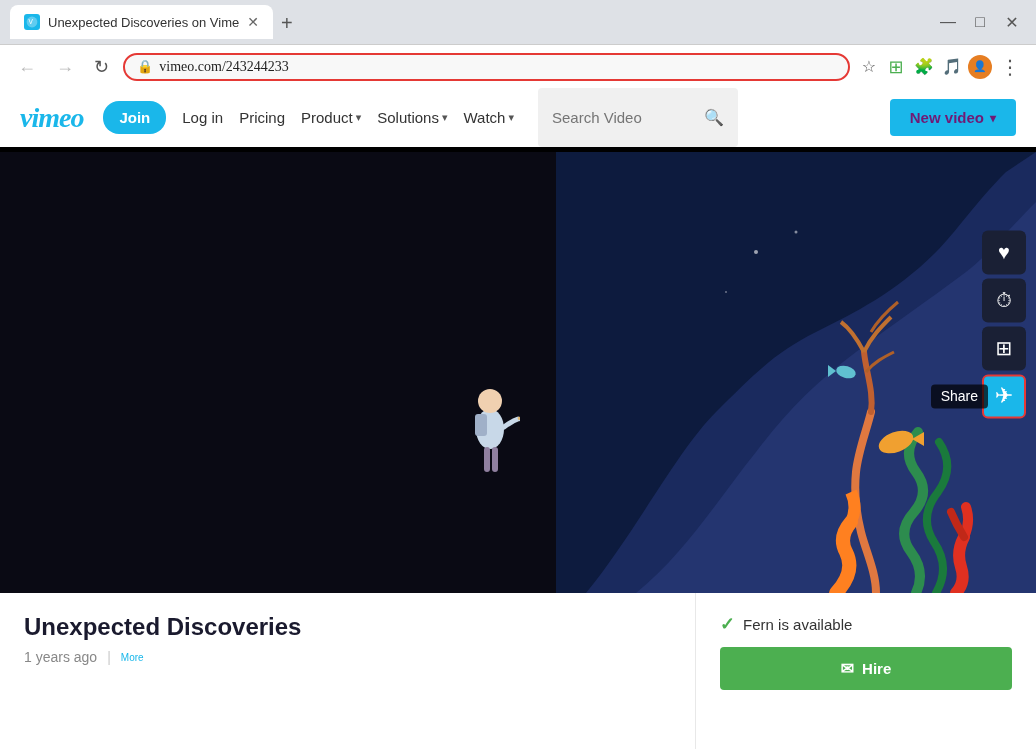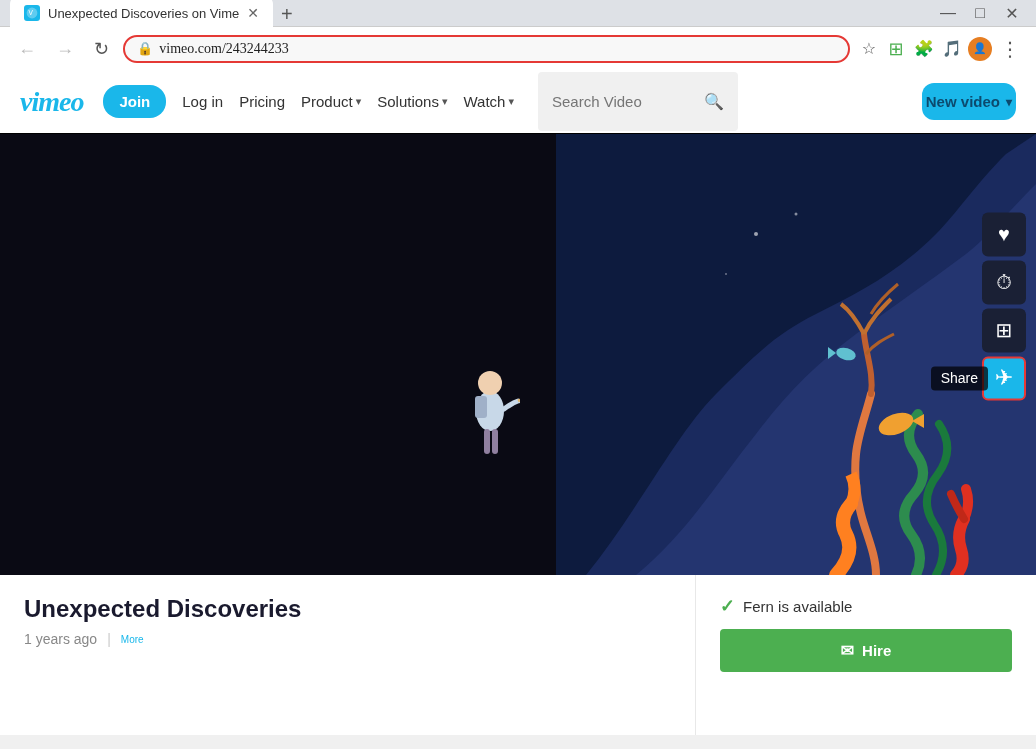--- a/index.html
+++ b/index.html
@@ -2,21 +2,21 @@
 <html><head>
   <meta charset="utf-8">
   <style>
     * { margin: 0; padding: 0; box-sizing: border-box; }
     body { font-family: Arial, sans-serif; width: 1036px; height: 749px; overflow: hidden; background: #f0f0f0; }
 
     
     .browser-chrome { background: #dee1e6; width: 100%; }
 
     
-    .title-bar { display: flex; align-items: center; justify-content: space-between; padding: 6px 10px; background: #dee1e6; height: 26px; }
+    .title-bar { display: flex; align-items: center; justify-content: space-between; padding: 6px 10px; background: #dee1e6; height: 44px; }
     .tabs { display: flex; align-items: flex-end; gap: 0; }
     .tab-active { background: #fff; border-radius: 8px 8px 0 0; padding: 6px 14px; display: flex; align-items: center; gap: 8px; font-size: 13px; color: #333; min-width: 220px; height: 34px; }
     .tab-favicon { width: 16px; height: 16px; background: #1ab7ea; border-radius: 3px; display: flex; align-items: center; justify-content: center; }
     .tab-favicon svg { width: 12px; height: 12px; fill: white; }
     .tab-close { margin-left: auto; color: #666; cursor: pointer; font-size: 14px; }
     .tab-new { background: transparent; border: none; color: #555; font-size: 20px; cursor: pointer; padding: 4px 8px; }
     .window-controls { display: flex; gap: 4px; align-items: center; }
     .win-btn { width: 28px; height: 28px; background: transparent; border: none; cursor: pointer; display: flex; align-items: center; justify-content: center; color: #555; font-size: 16px; }
 
     
@@ -29,30 +29,30 @@
     .address-actions { display: flex; gap: 4px; align-items: center; }
     .addr-icon { background: transparent; border: none; cursor: pointer; color: #555; font-size: 16px; padding: 4px; border-radius: 50%; }
     .ext-icon { width: 24px; height: 24px; border-radius: 50%; display: flex; align-items: center; justify-content: center; font-size: 12px; cursor: pointer; }
     .ext-icon.grid { background: transparent; color: #4caf50; font-size: 18px; }
     .ext-icon.puzzle { color: #666; font-size: 16px; }
     .ext-icon.music { color: #666; font-size: 16px; }
     .ext-icon.avatar { background: #e67e22; color: white; font-size: 11px; border-radius: 50%; width: 24px; height: 24px; display: flex; align-items: center; justify-content: center; }
     .menu-btn { color: #555; font-size: 20px; cursor: pointer; padding: 4px; }
 
     
-    .vimeo-nav { background: #fff; display: flex; align-items: center; padding: 0 20px; height: 64px; border-bottom: 1px solid #000000; gap: 16px; }
+    .vimeo-nav { background: #fff; display: flex; align-items: center; padding: 0 20px; height: 64px; border-bottom: 5px solid #000000; gap: 16px; }
     .vimeo-logo { font-size: 28px; font-weight: 900; color: #1ab7ea; letter-spacing: -1px; margin-right: 4px; font-family: Georgia, serif; font-style: italic; }
     .nav-join-btn { background: #1ab7ea; color: white; border: none; border-radius: 16px; padding: 8px 16px; font-size: 15px; font-weight: 600; cursor: pointer; }
     .nav-link { color: #333; font-size: 15px; text-decoration: none; cursor: pointer; white-space: nowrap; }
     .nav-link-dropdown { display: flex; align-items: center; gap: 3px; }
     .nav-link-dropdown::after { content: '▾'; font-size: 11px; color: #555; }
     .nav-search { flex: 1; display: flex; align-items: center; background: #f0f0f0; border-radius: 4px; padding: 20px 14px; gap: 8px; max-width: 200px; margin-left: 8px; }
     .nav-search input { background: transparent; border: none; outline: none; font-size: 15px; color: #888; width: 100%; }
     .nav-search-icon { color: #888; font-size: 16px; }
-    .nav-new-video-btn { background: #1ab7ea; color: #0c4a6e; border: none; border-radius: 12px; padding: 10px 4px; font-size: 15px; font-weight: 600; cursor: pointer; display: flex; align-items: center; gap: 6px; margin-left: auto; white-space: nowrap; }
+    .nav-new-video-btn { background: #1ab7ea; color: #701a75; border: none; border-radius: 4px; padding: 10px 20px; font-size: 15px; font-weight: 600; cursor: pointer; display: flex; align-items: center; gap: 6px; margin-left: auto; white-space: nowrap; }
     .nav-new-video-btn::after { content: '▾'; font-size: 12px; }
 
     
     .video-area { width: 100%; height: 441px; background: #0a0a14; position: relative; overflow: hidden; }
     .illustration-bg { position: absolute; right: 0; top: 0; width: 100%; height: 100%; }
 
     
     .side-actions { position: absolute; right: 10px; top: 50%; transform: translateY(-70%); display: flex; flex-direction: column; gap: 4px; }
     .side-btn { width: 44px; height: 44px; background: #1a2035; border: none; border-radius: 6px; display: flex; align-items: center; justify-content: center; cursor: pointer; color: white; font-size: 20px; }
     .share-label { position: absolute; right: 38px; top: 50%; transform: translateY(-50%); background: rgba(0,0,0,0.7); color: white; padding: 4px 10px; border-radius: 4px; font-size: 14px; white-space: nowrap; }

